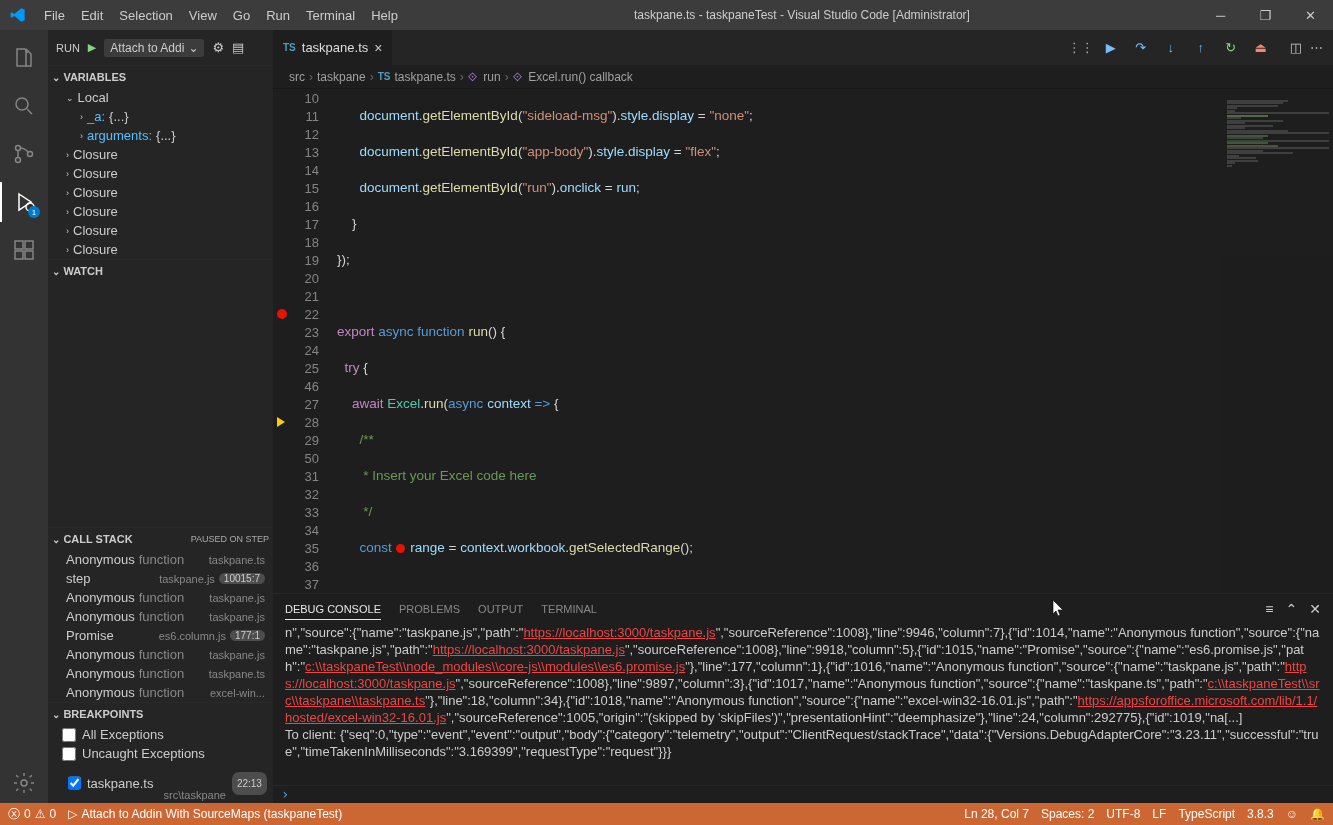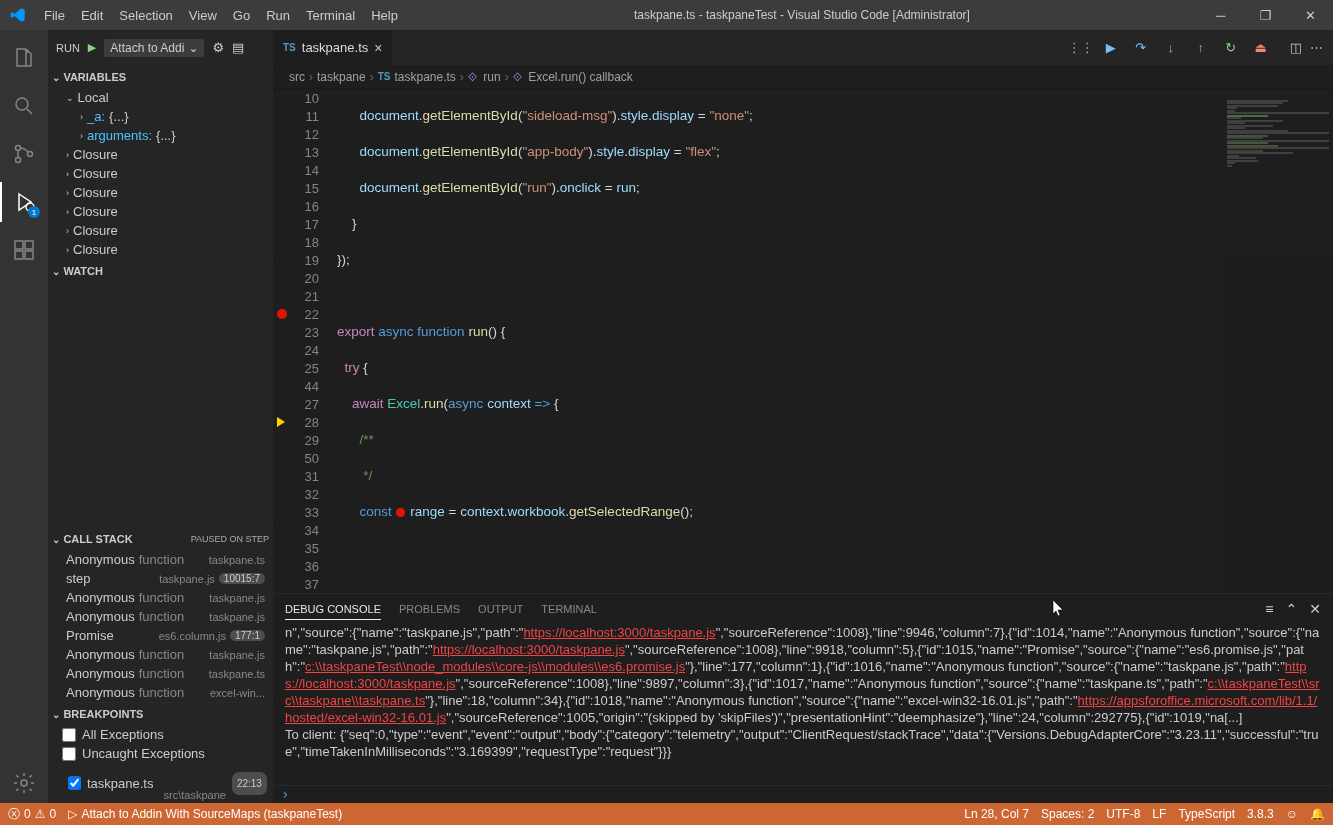--- a/index.html
+++ b/index.html
@@ -367,21 +367,21 @@
         <div class="ln">19</div>
         <div class="ln">20</div>
         <div class="ln">21</div>
         <div class="ln">
             <span class="bp"></span>
             <span>22</span>
           </div>
         <div class="ln">23</div>
         <div class="ln">24</div>
         <div class="ln">25</div>
-        <div class="ln">44</div>
+        <div class="ln">46</div>
         <div class="ln">27</div>
         <div class="ln current-ptr">
             <span>28</span>
           </div>
         <div class="ln">29</div>
         <div class="ln">50</div>
         <div class="ln">31</div>
         <div class="ln">32</div>
         <div class="ln">33</div>
         <div class="ln">34</div>
@@ -393,20 +393,21 @@
 <div class="cl">      <span class="tk-var">document</span>.<span class="tk-fn">getElementById</span>(<span class="tk-str">"sideload-msg"</span>).<span class="tk-var">style</span>.<span class="tk-var">display</span> = <span class="tk-str">"none"</span>;</div>
 <div class="cl">      <span class="tk-var">document</span>.<span class="tk-fn">getElementById</span>(<span class="tk-str">"app-body"</span>).<span class="tk-var">style</span>.<span class="tk-var">display</span> = <span class="tk-str">"flex"</span>;</div>
 <div class="cl">      <span class="tk-var">document</span>.<span class="tk-fn">getElementById</span>(<span class="tk-str">"run"</span>).<span class="tk-var">onclick</span> = <span class="tk-var">run</span>;</div>
 <div class="cl">    }</div>
 <div class="cl">});</div>
 <div class="cl"> </div>
 <div class="cl"><span class="tk-kw2">export</span> <span class="tk-kw">async</span> <span class="tk-kw">function</span> <span class="tk-fn">run</span>() {</div>
 <div class="cl">  <span class="tk-kw2">try</span> {</div>
 <div class="cl">    <span class="tk-kw2">await</span> <span class="tk-type">Excel</span>.<span class="tk-fn">run</span>(<span class="tk-kw">async</span> <span class="tk-var">context</span> <span class="tk-kw">=&gt;</span> {</div>
 <div class="cl">      <span class="tk-cmt">/**</span></div>
+<div class="cl">      <span class="tk-cmt"> * Insert your Excel code here</span></div>
 <div class="cl">      <span class="tk-cmt"> */</span></div>
 <div class="cl">      <span class="tk-kw">const</span> <span class="dot-inline"></span> <span class="tk-var">range</span> = <span class="tk-var">context</span>.<span class="tk-var">workbook</span>.<span class="tk-fn">getSelectedRange</span>();</div>
 <div class="cl"> </div>
 
 
 
 
 
 
 

